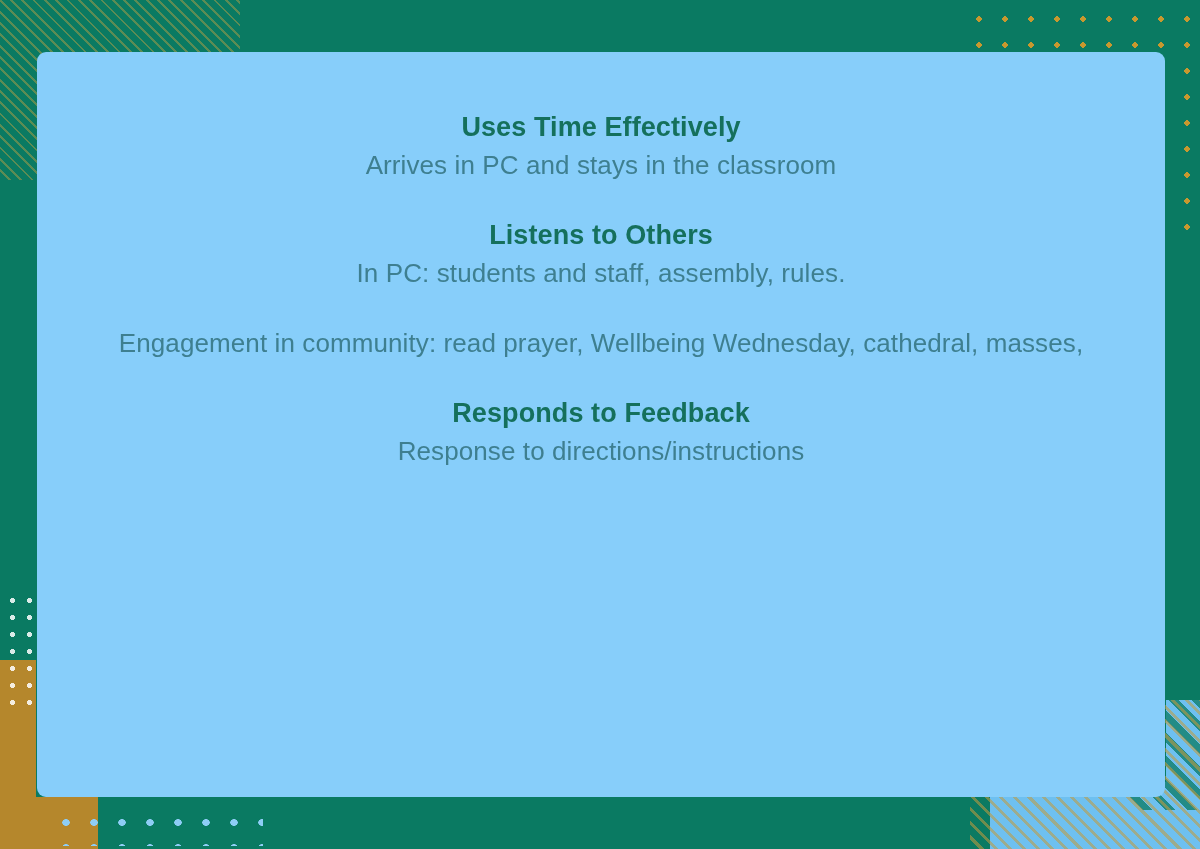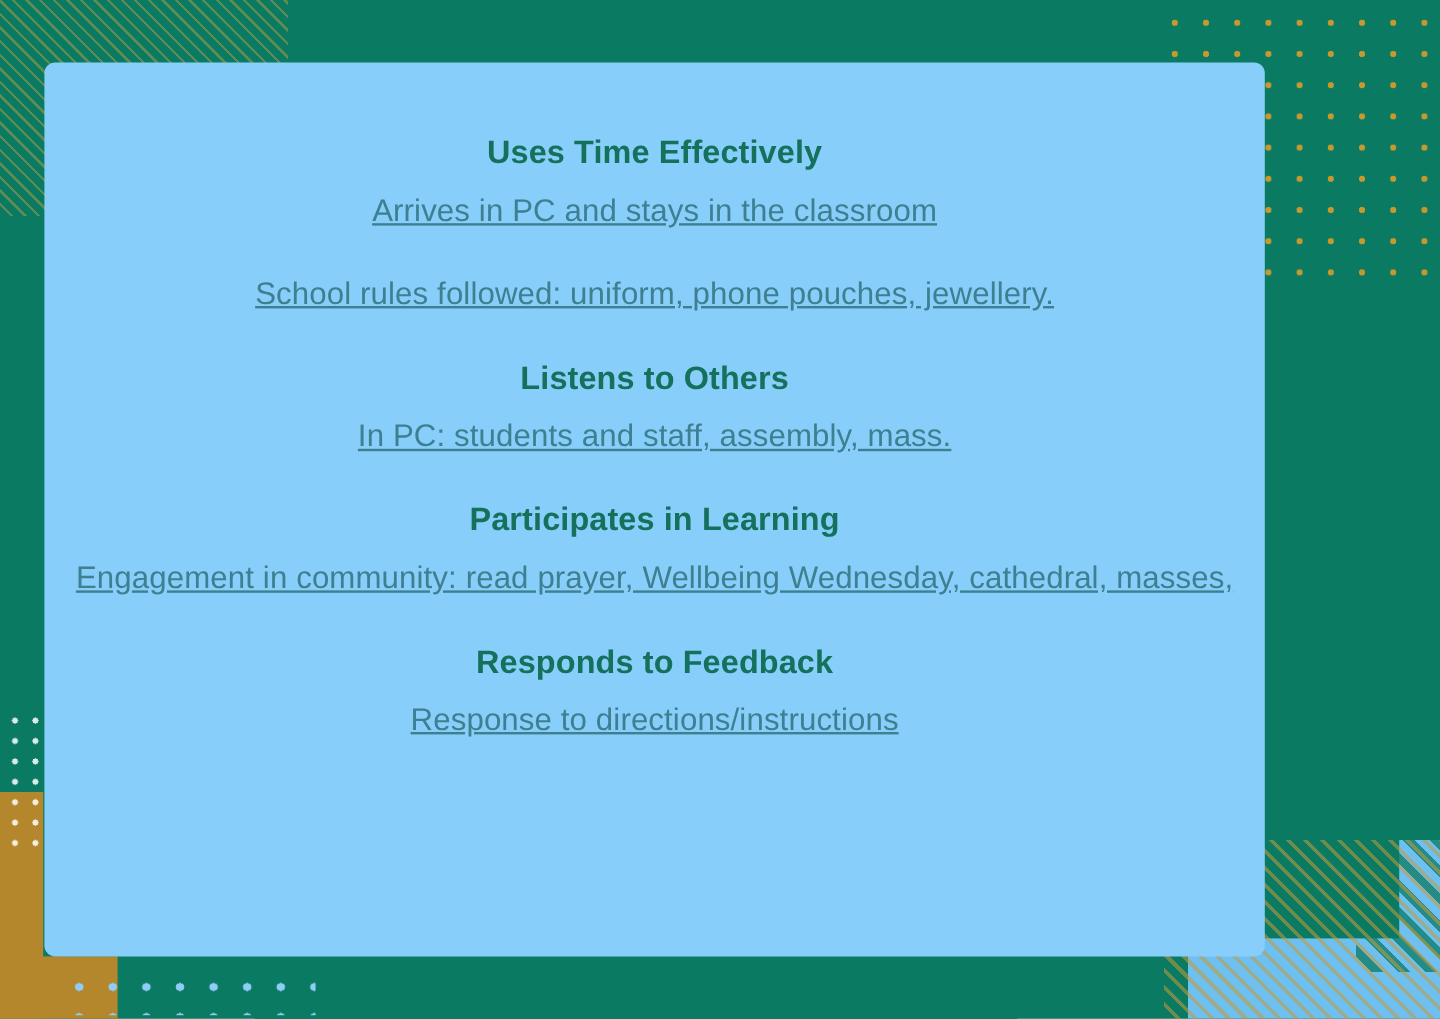--- a/index.html
+++ b/index.html
@@ -148,21 +148,21 @@
       rgba(10,122,98,0.75) 16px
     );
   }
 
   
 
   .card {
     position: absolute;
     left: 37px;
     top: 52px;
-    width: 1017px;
+    width: 1128px;
     height: 745px;
     background: #87cefa;
     border-radius: 9px;
     box-sizing: border-box;
     padding: 58px 8px 40px 8px;
     overflow: hidden;
   }
 
   .entry {
     text-align: center;
@@ -181,23 +181,22 @@
     line-height: 1.28;
     letter-spacing: 0.1px;
   }
 
   .entry-desc {
     display: block;
     font-size: 26px;
     font-weight: normal;
     color: #3e7f90;
     line-height: 1.30;
-    margin-top: 14px;
+    margin-top: 4px;
     letter-spacing: 0.1px;
-    text-decoration: underline;
   }
 </style>
 </head>
 <body>
 
 <div id="slide">
 
   <div class="bg-base"></div>
 
   <div class="deco-stripes-tl"></div>
@@ -215,30 +214,28 @@
 
     <div class="entry">
       <span class="entry-title">Uses Time Effectively</span>
       <span class="entry-desc">Arrives in PC and stays in the classroom</span>
     </div>
 
     <div class="entry">
     </div>
 
     <div class="entry">
-      <span class="entry-desc">School rules followed: uniform, phone pouches, jewellery.</span>
     </div>
 
     <div class="entry">
       <span class="entry-title">Listens to Others</span>
-      <span class="entry-desc">In PC: students and staff, assembly, mass.</span>
-    </div>
-
-    <div class="entry">
-      <span class="entry-title">Participates in Learning</span>
+      <span class="entry-desc">In PC: students and staff, assembly, rules.</span>
+    </div>
+
+    <div class="entry">
       <span class="entry-desc">Engagement in community: read prayer, Wellbeing Wednesday, cathedral, masses,</span>
     </div>
 
     <div class="entry">
       <span class="entry-title">Responds to Feedback</span>
       <span class="entry-desc">Response to directions/instructions</span>
     </div>
 
   </div>
 </div>

